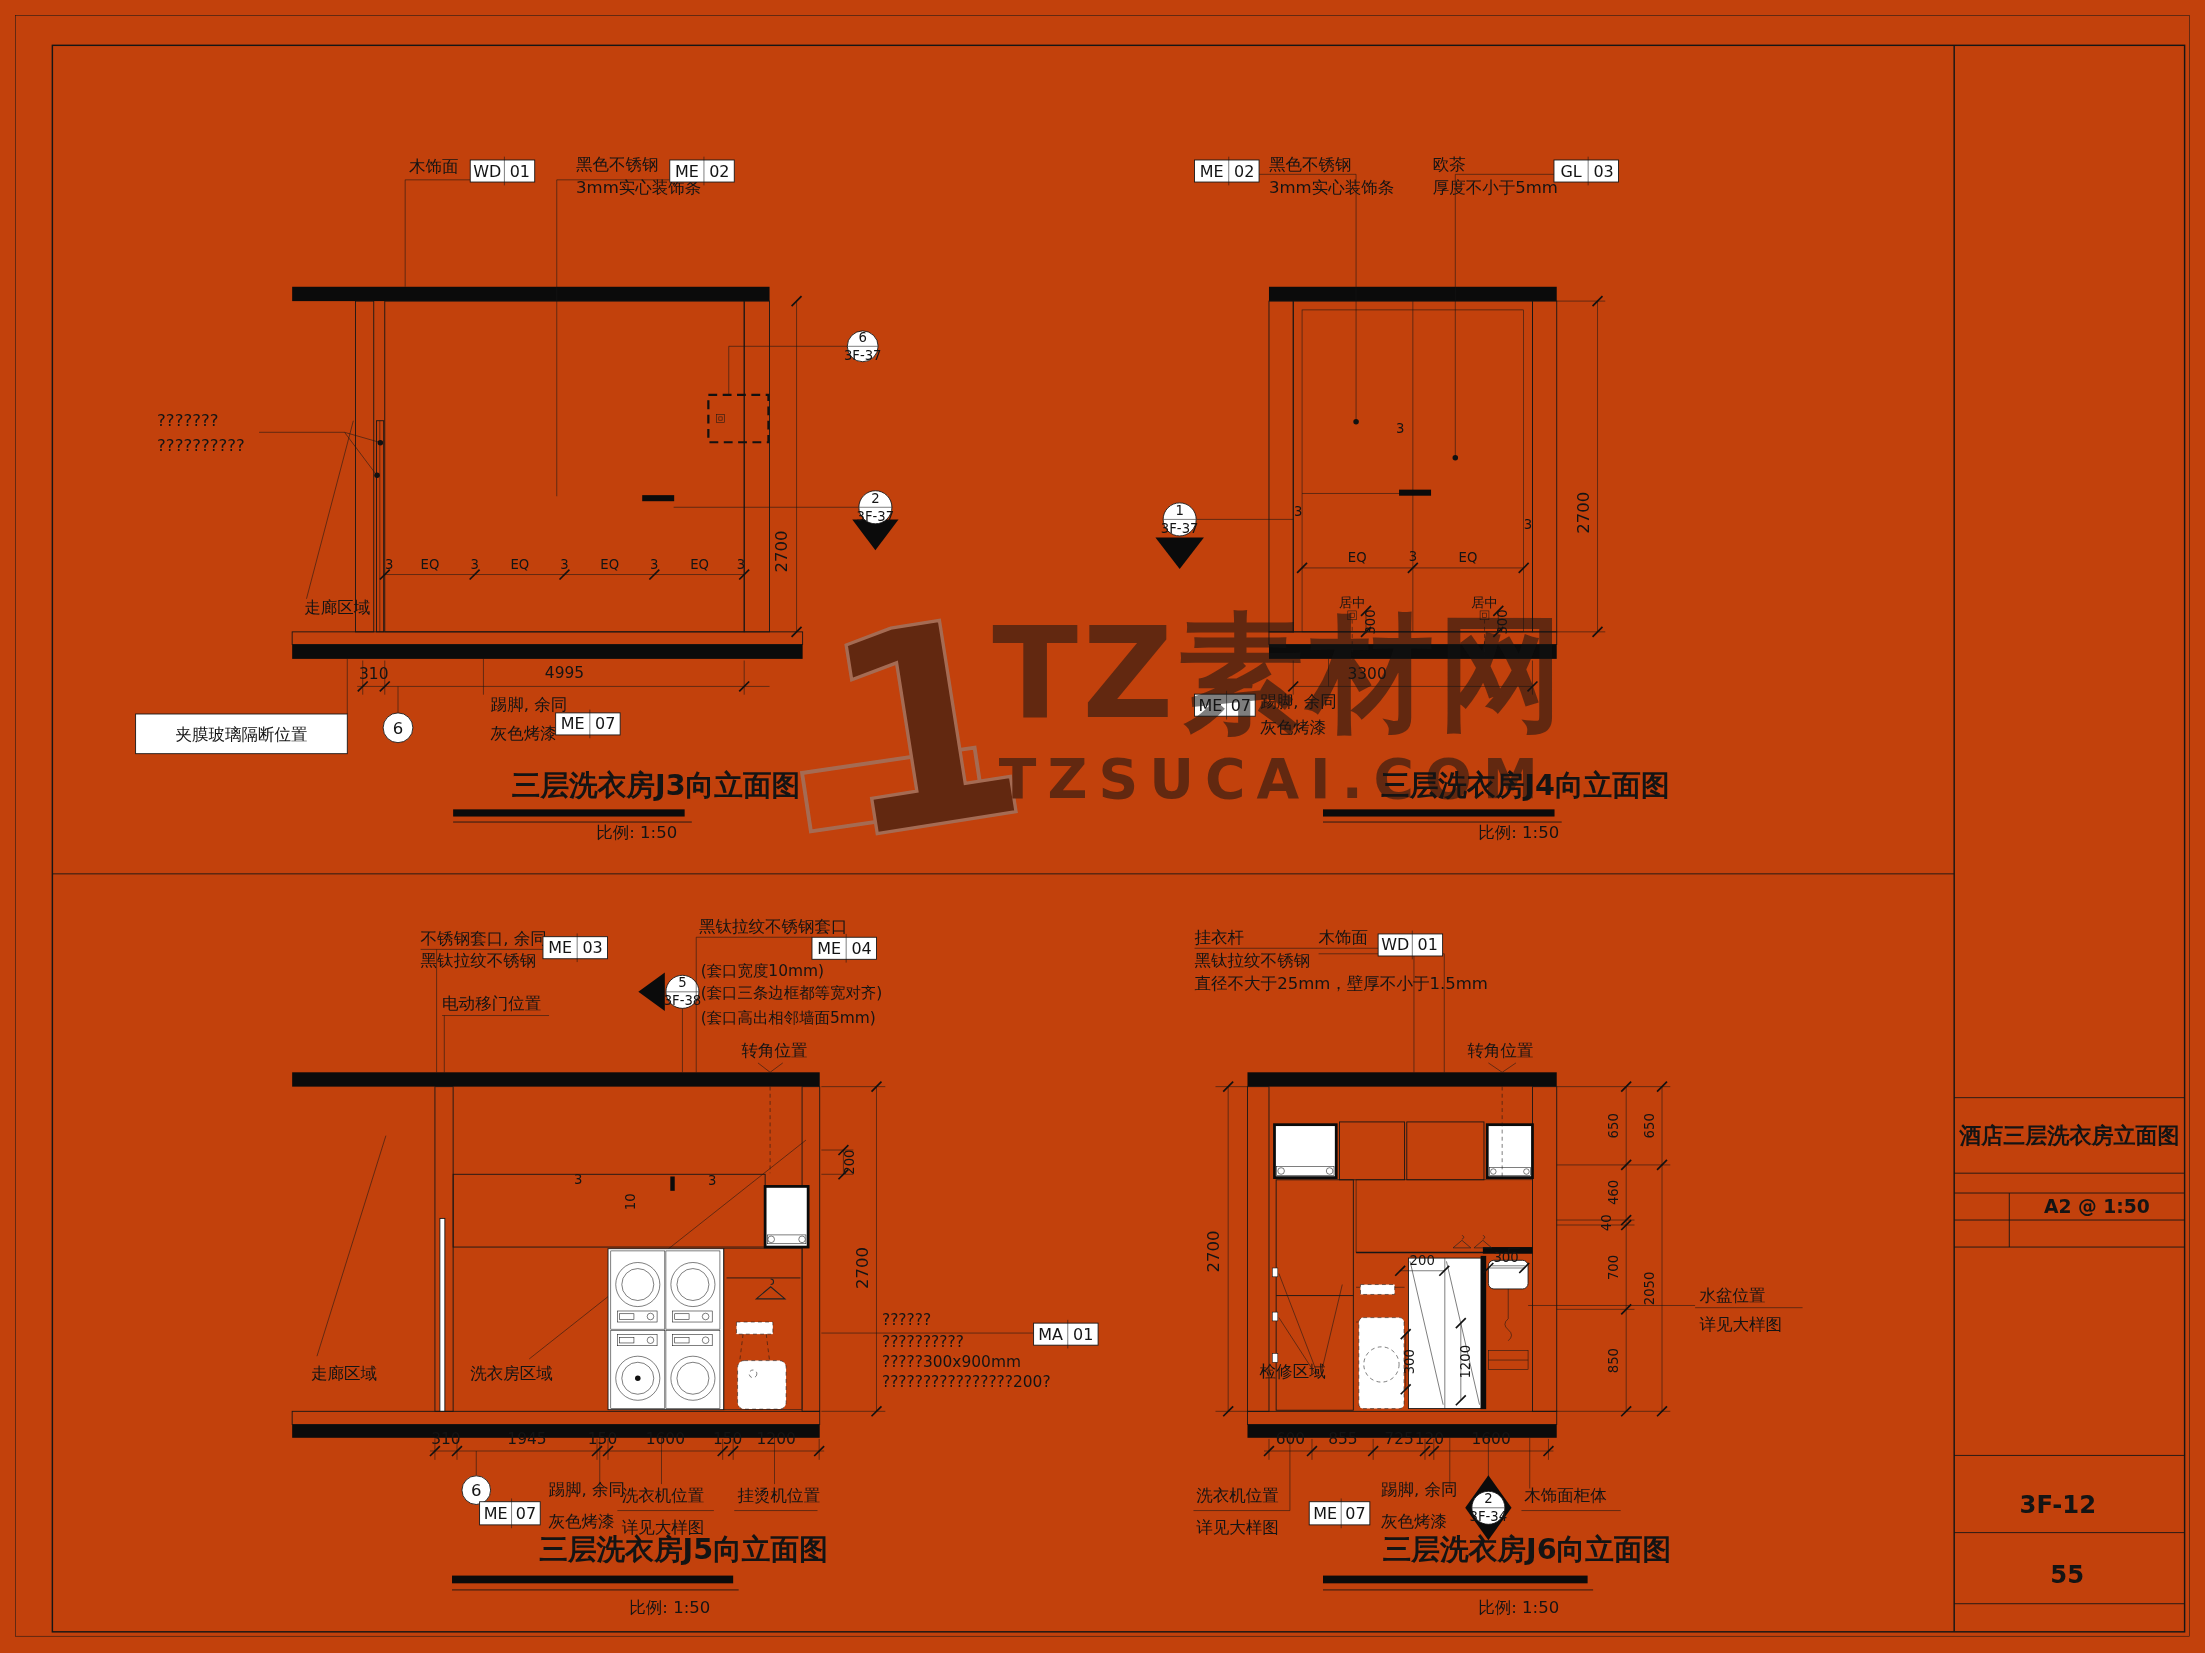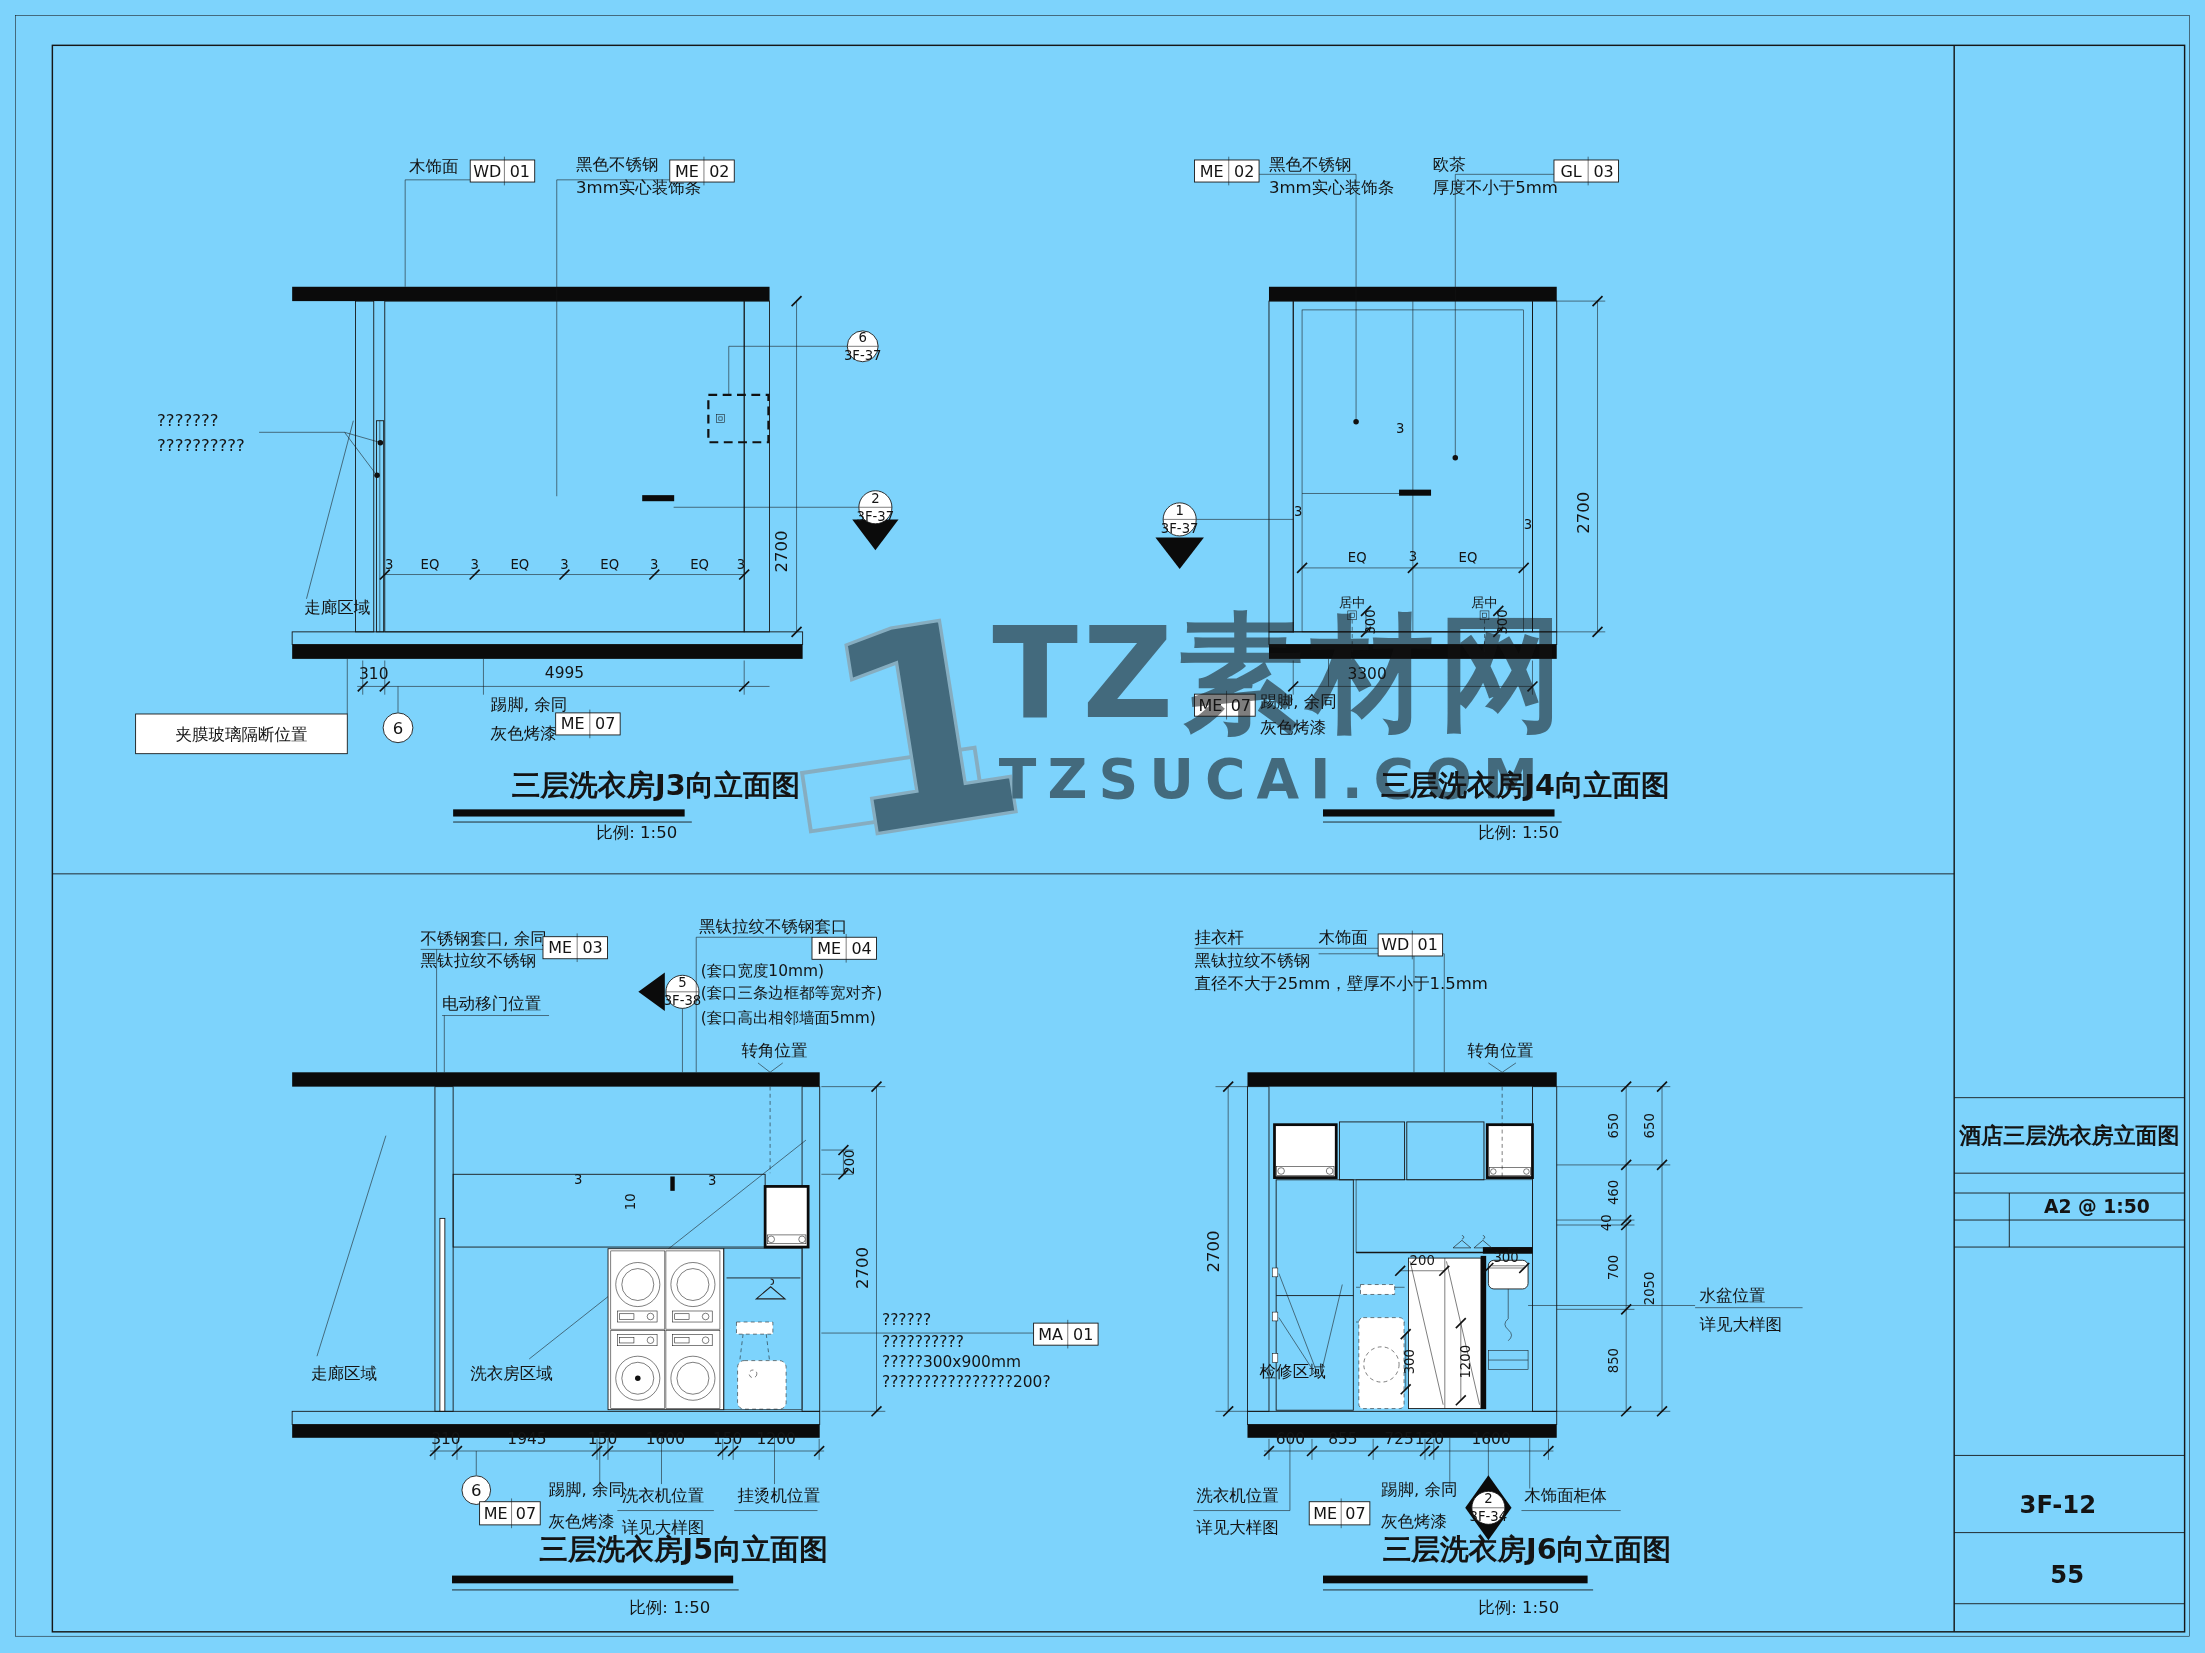--- a/index.html
+++ b/index.html
@@ -1,16 +1,16 @@
 <!DOCTYPE html>
 <html style="font-size:8.8px"><head>
 <meta charset="utf-8">
 <style>
   html,body{margin:0;padding:0;background:#e8e8e8;}
-  #sheet{width:2205px;height:1654px;background:#7dd3fc;position:relative;}
+  #sheet{width:2205px;height:1654px;background:#c2410c;position:relative;}
   svg{display:block;}
   text{font-family:"DejaVu Sans","Liberation Sans",sans-serif;fill:#141414;}
   .ln{stroke:#161616;stroke-width:1.6;fill:none;}
   .lt{stroke:#161616;stroke-width:1;fill:none;}
   .ln2{stroke:#161616;stroke-width:2.6;fill:none;}
   .thk{stroke:#0b0b0b;stroke-width:5;fill:#fff;}
   .blk{fill:#0b0b0b;stroke:none;}
   .wh{fill:#fff;}
   .dsh2{stroke-dasharray:7 6;}
   .s24{font-size:24px;}

